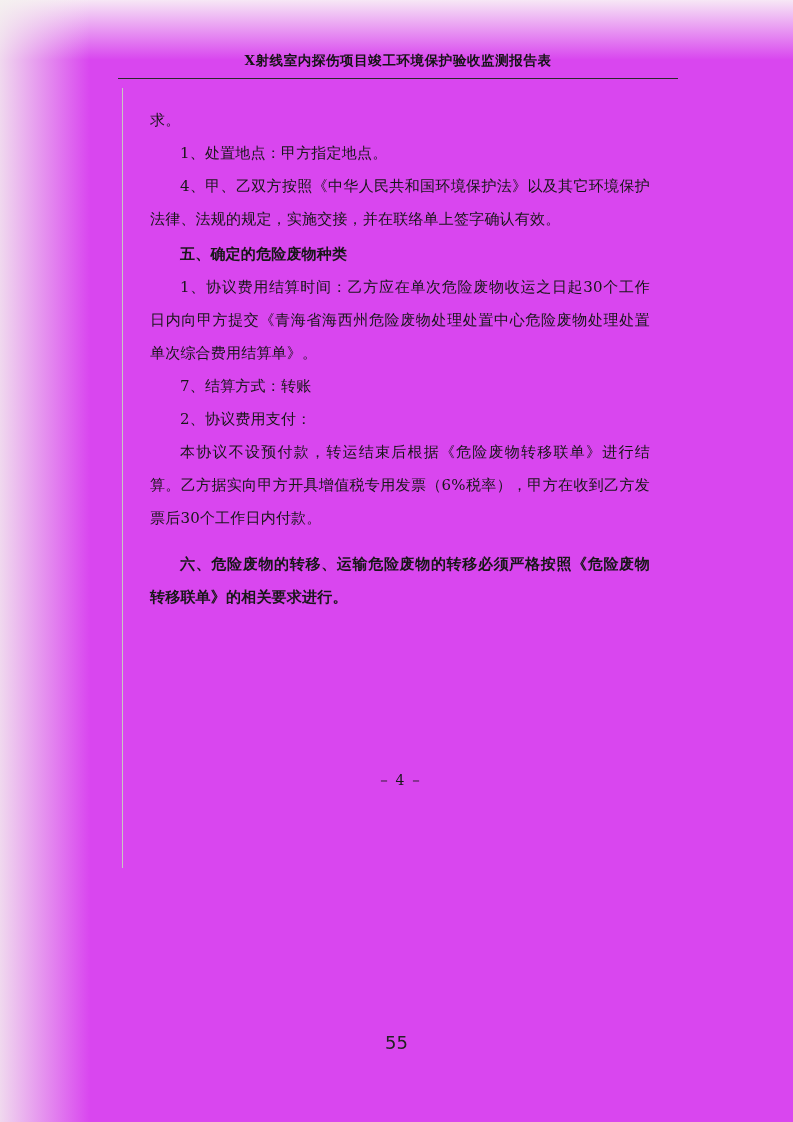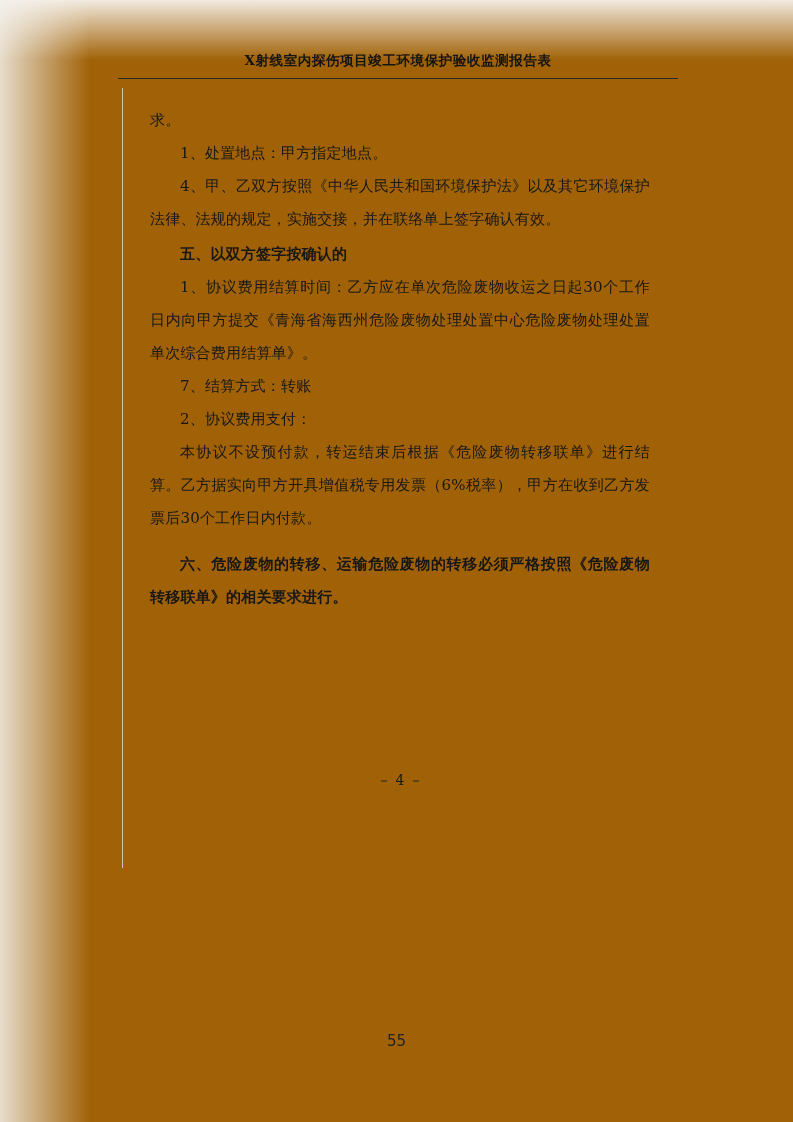--- a/index.html
+++ b/index.html
@@ -11,21 +11,21 @@
     height: 1122px;
     background: #ffffff;
     font-family: "DejaVu Serif", serif;
     color: #1a1a1a;
     position: relative;
     overflow: hidden;
   }
   .page {
     position: absolute;
     inset: 0;
-    background: #a16207;
+    background: #d946ef;
   }
   
   .scan-tint {
     position: absolute;
     left: 0; top: 0;
     width: 793px; height: 1122px;
     background:
       linear-gradient(90deg, rgba(244,242,238,0.85) 0px, rgba(255,255,255,0) 90px),
       linear-gradient(180deg, rgba(250,249,246,0.9) 0px, rgba(255,255,255,0) 60px);
     pointer-events: none;
@@ -95,21 +95,21 @@
     font-size: 14px;
     font-family: "DejaVu Serif", serif;
     color: #171717;
   }
   .page-number {
     position: absolute;
     left: 0;
     top: 1032px;
     width: 793px;
     text-align: center;
-    font-size: 15px;
+    font-size: 18px;
     font-family: "DejaVu Sans", sans-serif;
     color: #222;
   }
 </style>
 </head>
 <body>
 
 <div class="page">
 
   <div class="scan-tint"></div>
@@ -117,21 +117,21 @@
   <div class="doc-header">
     <div class="title">X射线室内探伤项目竣工环境保护验收监测报告表</div>
   </div>
   <div class="header-rule"></div>
   <div class="margin-line"></div>
 
   <div class="body-block">
     <p class="line">求。</p>
     <p class="line indent">1、处置地点：甲方指定地点。</p>
     <p class="line indent">4、甲、乙双方按照《中华人民共和国环境保护法》以及其它环境保护法律、法规的规定，实施交接，并在联络单上签字确认有效。</p>
-    <p class="line indent bold gap">五、以双方签字按确认的</p>
+    <p class="line indent bold gap">五、确定的危险废物种类</p>
     <p class="line indent">1、协议费用结算时间：乙方应在单次危险废物收运之日起30个工作日内向甲方提交《青海省海西州危险废物处理处置中心危险废物处理处置单次综合费用结算单》。</p>
     <p class="line indent">7、结算方式：转账</p>
     <p class="line indent">2、协议费用支付：</p>
     <p class="line indent">本协议不设预付款，转运结束后根据《危险废物转移联单》进行结算。乙方据实向甲方开具增值税专用发票（6%税率），甲方在收到乙方发票后30个工作日内付款。</p>
     <p class="line indent bold">六、危险废物的转移、运输危险废物的转移必须严格按照《危险废物转移联单》的相关要求进行。</p>
   </div>
 
   <div class="page-marker">－ 4 －</div>
 
   <div class="page-number">55</div>

